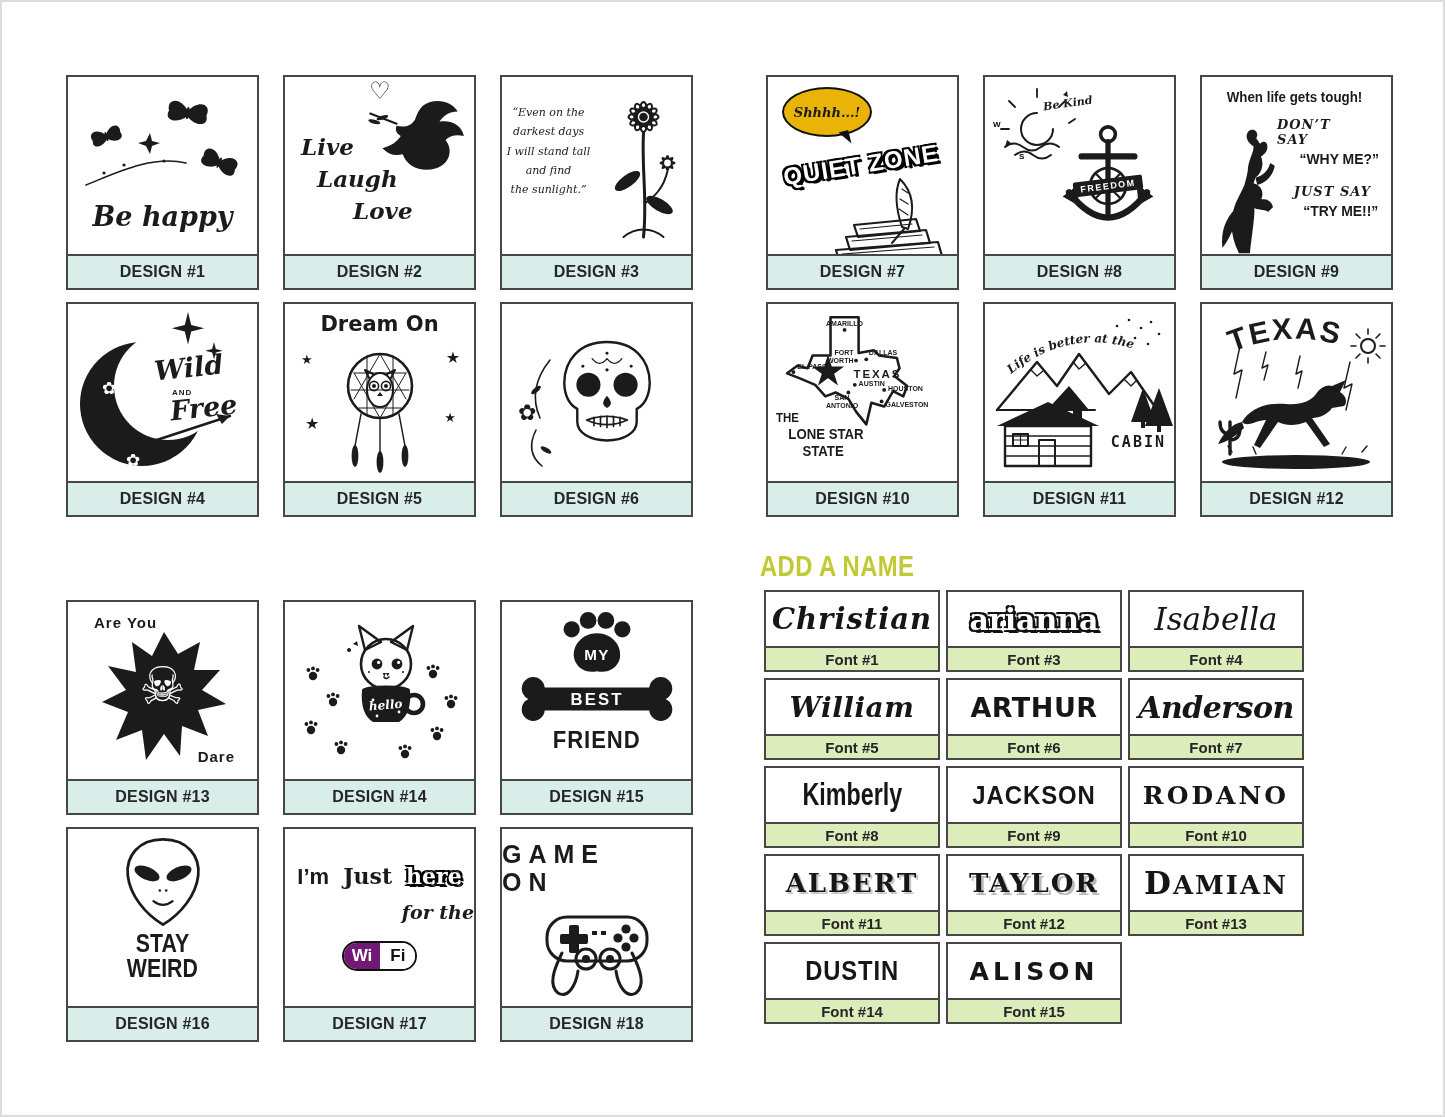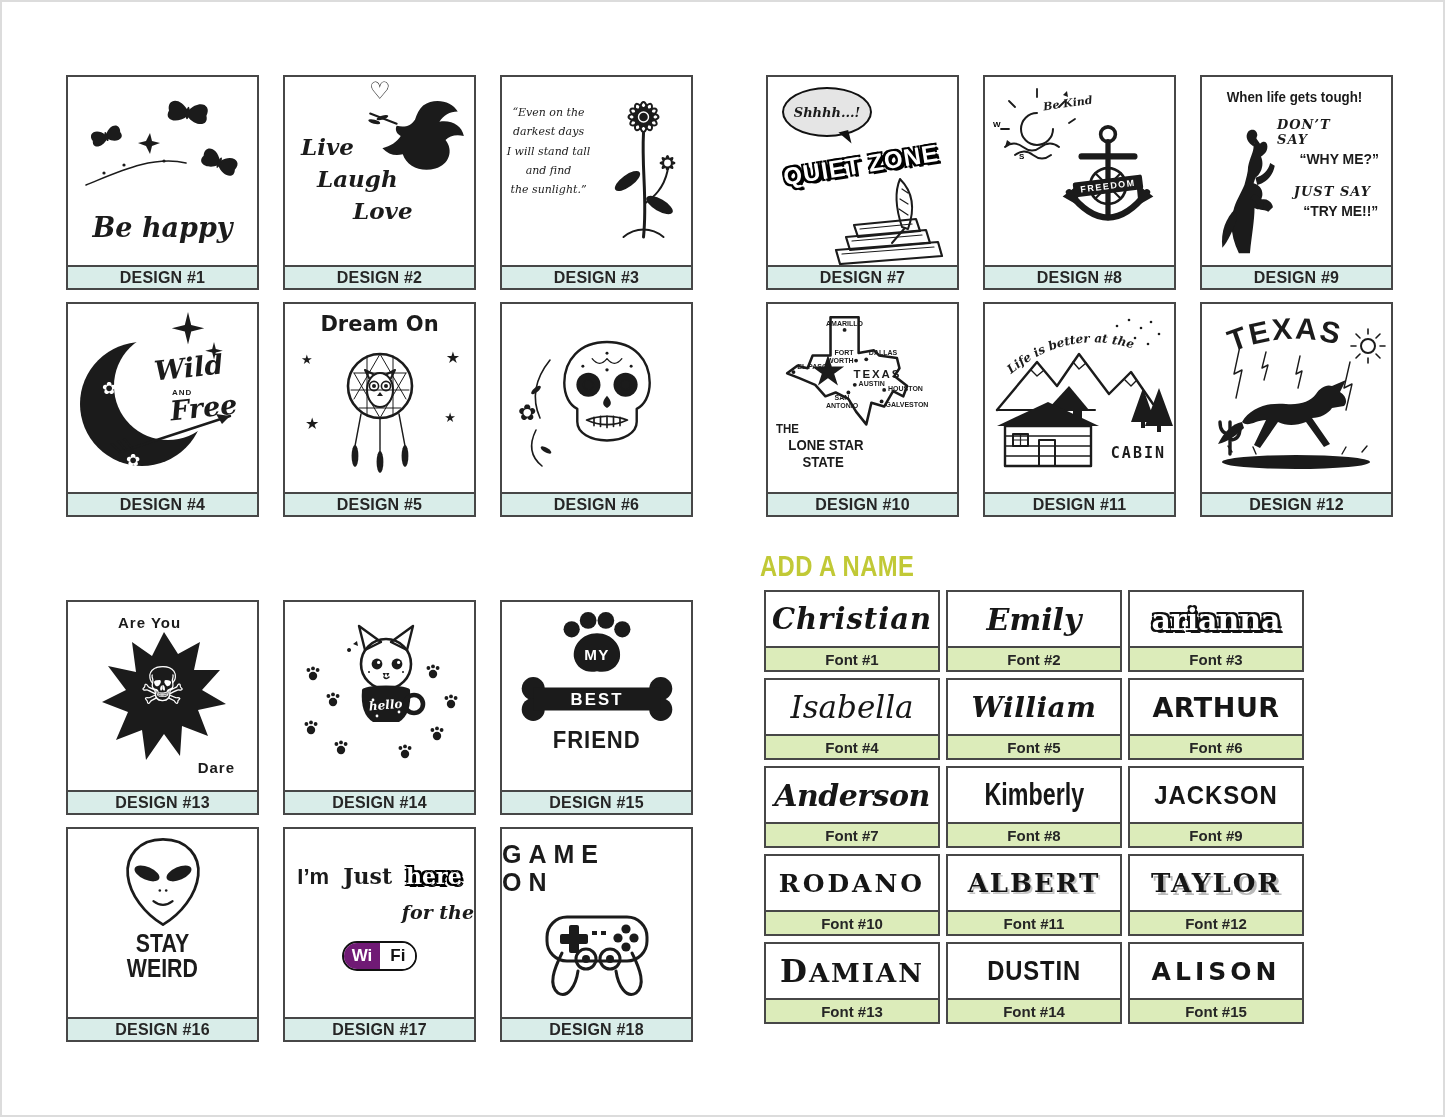--- a/index.html
+++ b/index.html
@@ -5,21 +5,21 @@
   html,body{margin:0;padding:0;background:#fff;}
   .page{position:relative;width:1445px;height:1117px;background:#ffffff;box-sizing:border-box;
         border:2px solid #dcdcdc;font-family:"Liberation Sans",sans-serif;color:#1b1b1b;overflow:hidden;}
   .grp{position:absolute;display:grid;grid-template-columns:repeat(3,193px);column-gap:24px;row-gap:12px;}
   #grpA{left:64px;top:73px;}
   #grpB{left:764px;top:73px;}
   #grpC{left:64px;top:598px;}
   .dcard{box-sizing:border-box;width:193px;height:215px;border:2px solid #474747;background:#fff;
          display:flex;flex-direction:column;}
   .art{position:relative;flex:1;overflow:hidden;background:#fff;}
-  .dlabel{box-sizing:border-box;height:23px;background:#d9ede9;border-top:2px solid #474747;
+  .dlabel{box-sizing:border-box;height:34px;background:#d9ede9;border-top:2px solid #474747;
           display:flex;align-items:center;justify-content:center;
           font:700 16px "Liberation Sans",sans-serif;color:#262626;letter-spacing:.2px;}
   
   .addname{position:absolute;left:758px;top:548px;font:700 29px "Liberation Sans",sans-serif;
            color:#c1c936;transform:scaleX(.82);transform-origin:left;letter-spacing:.5px;}
   #grpF{position:absolute;left:762px;top:588px;display:grid;grid-template-columns:repeat(3,176px);
         column-gap:36px;row-gap:16px;gap:6px;}
   .fcard{box-sizing:border-box;width:176px;height:82px;border:2px solid #474747;background:#fff;
          display:flex;flex-direction:column;}
   .fsample{flex:1;display:flex;align-items:center;justify-content:center;overflow:hidden;white-space:nowrap;}
@@ -65,21 +65,21 @@
   .d4-and{left:104px;top:84px;font:700 8px "Liberation Sans",sans-serif;letter-spacing:1px;}
   .d4-free{left:102px;top:88px;font:italic 700 27px "DejaVu Serif",serif;transform:rotate(-6deg);}
   
   .d5-title{left:0;right:0;top:8px;text-align:center;font:700 21px "DejaVu Sans",sans-serif;}
   .d5-star{font-family:"DejaVu Sans",sans-serif;}
   
   .d6-flower{left:16px;top:96px;font-size:22px;}
   
   .d7-bubble{left:14px;top:10px;width:86px;height:46px;border:2.5px solid #111;border-radius:50%;
              display:flex;align-items:center;justify-content:center;
-             font:italic 700 13px "DejaVu Serif",serif;background:#e5e5e5;}
+             font:italic 700 13px "DejaVu Serif",serif;background:#eab308;}
   .d7-tail{left:72px;top:54px;width:0;height:0;border-left:10px solid transparent;
            border-top:14px solid #111;transform:rotate(-14deg);}
   .d7-quiet{left:4px;top:74px;width:178px;text-align:center;transform:rotate(-9deg);
             font:800 24px "Liberation Sans",sans-serif;letter-spacing:1px;}
   
   .d8-bekind{left:58px;top:20px;font:italic 700 11px "DejaVu Serif",serif;transform:rotate(-8deg);}
   .d8-cw{font:700 8px "Liberation Sans",sans-serif;}
   
   .d9-l0{left:0;right:4px;top:12px;text-align:center;font:800 14.5px "Liberation Sans",sans-serif;transform:scaleX(.92);}
   .d9-col{right:8px;top:40px;width:106px;display:flex;flex-direction:column;align-items:flex-end;}
@@ -92,21 +92,21 @@
   .d10-big span{display:block;}
   .d10-b1{font-size:13px;}
   .d10-b2{margin-left:14px;}
   .d10-b3{margin-left:30px;}
   
   .d11-arc{font:italic 700 12px "DejaVu Serif",serif;fill:#1b1b1b;}
   .d11-cabin{right:8px;bottom:30px;font:700 15px "DejaVu Sans Mono",monospace;letter-spacing:2px;}
   
   .d12-tex{font:800 30px "Liberation Sans",sans-serif;letter-spacing:2px;fill:#1b1b1b;}
   
-  .d13-top{left:26px;top:12px;font:800 15px "Liberation Sans",sans-serif;letter-spacing:1px;margin-left:24px;}
+  .d13-top{left:26px;top:12px;font:800 15px "Liberation Sans",sans-serif;letter-spacing:1px;}
   .d13-bot{right:22px;bottom:14px;font:800 15px "Liberation Sans",sans-serif;letter-spacing:1px;}
   .d13-skull{left:0;right:0;top:58px;text-align:center;font-size:52px;color:#fff;line-height:1;}
   
   .d14-hello{font:italic 700 12px "DejaVu Serif",serif;fill:#fff;}
   
   .d15{display:flex;flex-direction:column;align-items:center;padding-top:8px;}
   .d15-word{fill:#fff;font:800 12px "Liberation Sans",sans-serif;letter-spacing:1px;}
   .d15-best{fill:#fff;font:800 16px "Liberation Sans",sans-serif;letter-spacing:2px;}
   .d15-friend{font:800 24px "Liberation Sans",sans-serif;transform:scaleX(.92);letter-spacing:1px;margin-top:4px;}
   
@@ -624,26 +624,20 @@
 
   <div id="grpF">
     <div class="fcard">
       <div class="fsample">
           <span class="fs fs1">Christian</span>
         </div>
       <div class="flabel">Font #1</div>
     </div>
     <div class="fcard">
       <div class="fsample">
-          <span class="fs fs2">Emily</span>
-        </div>
-      <div class="flabel">Font #2</div>
-    </div>
-    <div class="fcard">
-      <div class="fsample">
           <span class="fs fs3">arianna</span>
         </div>
       <div class="flabel">Font #3</div>
     </div>
     <div class="fcard">
       <div class="fsample">
           <span class="fs fs4">Isabella</span>
         </div>
       <div class="flabel">Font #4</div>
     </div>

